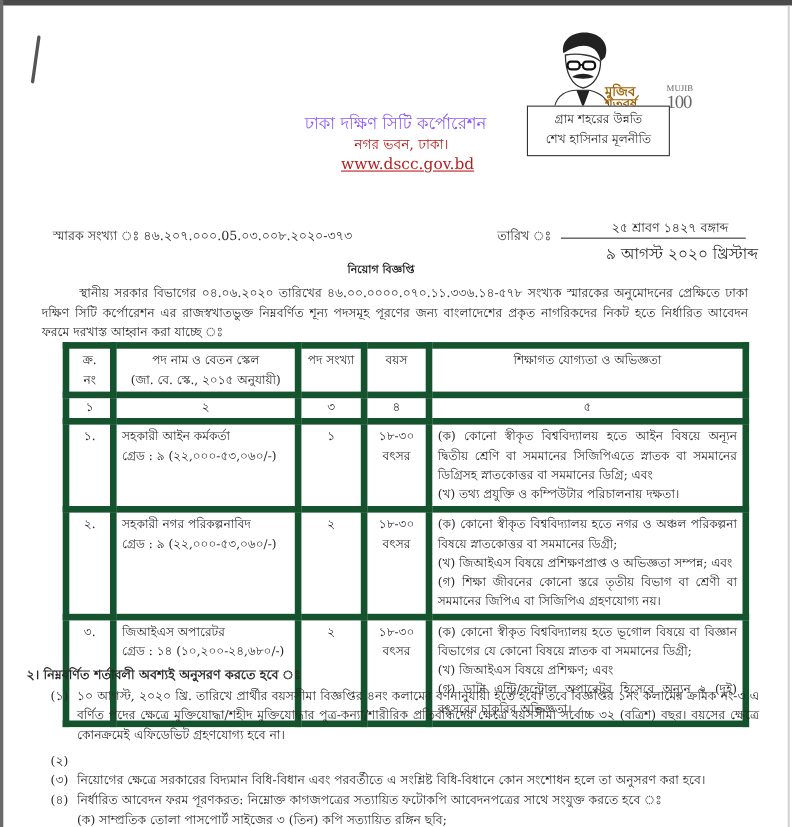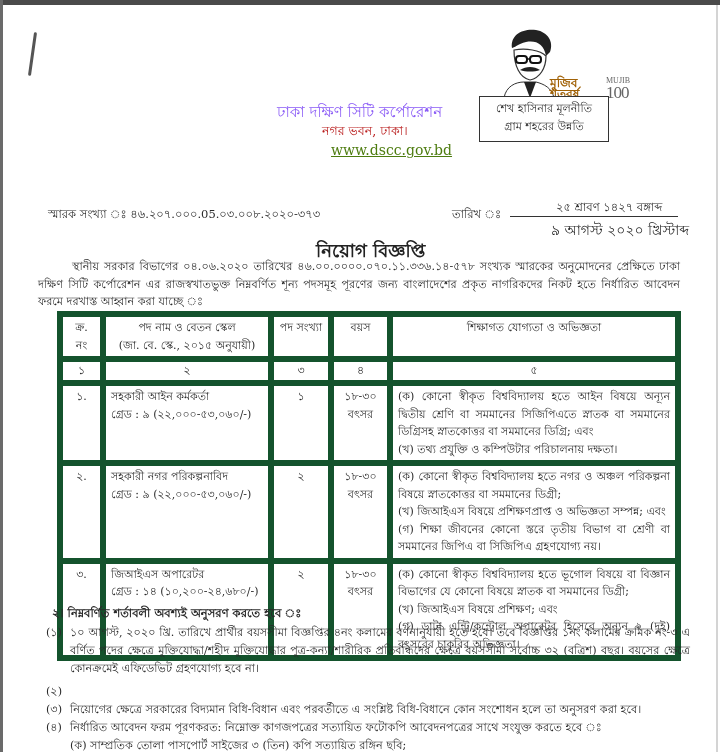--- a/index.html
+++ b/index.html
@@ -15,21 +15,21 @@
   .right-edge { position: absolute; left: 716px; top: 5px; width: 2px; height: 747px; background: #d4d4d4; }
   .margin-mark {
     position: absolute; left: 31px; top: 32px; width: 3px; height: 44px;
     background: #555; transform: rotate(8deg); border-radius: 2px;
   }
   .abs { position: absolute; white-space: nowrap; }
 
   
   .org-name { left: 277px; top: 100px; font-size: 15px; color: #8b5cf6; }
   .org-address { left: 322px; top: 122px; font-size: 12.5px; color: #b91c1c; }
-  .org-web { left: 310px; top: 142px; font-size: 14px; color: #4d7c0f; text-decoration: underline; margin-left: 21px; }
+  .org-web { left: 310px; top: 142px; font-size: 14px; color: #b91c1c; text-decoration: underline; }
 
   .logo-area { position: absolute; left: 488px; top: 26px; width: 130px; height: 72px; }
   .portrait {
     position: absolute; left: 10px; top: 0; width: 58px; height: 72px;
   }
   .mujib-badge {
     position: absolute; left: 62px; top: 52px; width: 36px; height: 20px;
     font-family: "DejaVu Sans", sans-serif; font-weight: bold; font-size: 12px; color: #a16207;
     line-height: 11px;
   }
@@ -45,21 +45,21 @@
   }
 
   
   .memo { left: 48px; top: 206px; font-size: 11.5px; }
   .date-label { left: 452px; top: 206px; font-size: 11.5px; }
   .date-bengali { left: 556px; top: 199px; font-size: 11.5px; }
   .date-line { position: absolute; left: 510px; top: 216px; width: 168px; height: 1px; background: #333; }
   .date-greg { left: 551px; top: 219px; font-size: 14px; }
 
   
-  .notice-title { left: 316px; top: 237px; font-size: 18px; font-weight: bold; color: #222; }
+  .notice-title { left: 316px; top: 237px; font-size: 10px; font-weight: bold; color: #222; }
   .intro {
     position: absolute; left: 38px; top: 258px; width: 642px;
     font-size: 11.2px; line-height: 17.5px; text-align: justify; text-indent: 34px;
   }
 
   
   table.posts {
     position: absolute; left: 57px; top: 311px; width: 618px;
     border-collapse: collapse; font-size: 11px; table-layout: fixed;
   }
@@ -67,21 +67,21 @@
     border: 6px solid #14532d; vertical-align: top; font-weight: normal; padding: 2px 5px;
     line-height: 17.5px;
   }
   table.posts th { text-align: center; }
   table.posts tr.num-row td { text-align: center; padding: 1px 5px; line-height: 16px; }
   .c-center { text-align: center; }
   .qual { text-align: justify; }
   .qual div { margin: 0; }
 
   
-  .cond-heading { left: 24px; top: 605px; font-size: 11.5px; font-weight: bold; margin-left: 28px; }
+  .cond-heading { left: 24px; top: 605px; font-size: 11.5px; font-weight: bold; }
   .cond {
     position: absolute; left: 70px; width: 620px;
     font-size: 11.2px; line-height: 18px; text-align: justify;
   }
   .cond .num { position: absolute; left: -24px; top: 0; }
   .cond-1 { top: 624px; }
   .cond-2 { top: 683px; }
   .cond-3 { top: 701px; }
   .cond-4 { top: 719px; }
   .cond-4a { position: absolute; left: 70px; top: 737px; font-size: 11.2px; line-height: 18px; white-space: nowrap; }
@@ -109,22 +109,22 @@
     <path d="M6 72 C8 60 18 56 26 56 L38 56 C46 58 54 62 56 72 Z" fill="#fff" stroke="#333" stroke-width="1"></path>
     <path d="M26 56 L32 72 L38 56 Z" fill="#222"></path>
   </svg>
   <div class="mujib-badge">মুজিব শতবর্ষ</div>
   <div class="mujib-100">
     <div>MUJIB</div>
     <div class="big">100</div>
   </div>
 </div>
 <div class="slogan-box">
+  <div>গ্রাম শহরের উন্নতি</div>
   <div>শেখ হাসিনার মূলনীতি</div>
-  <div>গ্রাম শহরের উন্নতি</div>
 </div>
 
 <div class="abs memo">
   <span>স্মারক সংখ্যা ঃ</span>
   <span>৪৬.২০৭.০০০.05.০৩.০০৮.২০২০-৩৭৩</span>
 </div>
 <div class="abs date-label">তারিখ ঃ</div>
 <div class="abs date-bengali">২৫ শ্রাবণ ১৪২৭ বঙ্গাব্দ</div>
 <div class="date-line"></div>
 <div class="abs date-greg">৯ আগস্ট ২০২০ খ্রিস্টাব্দ</div>

